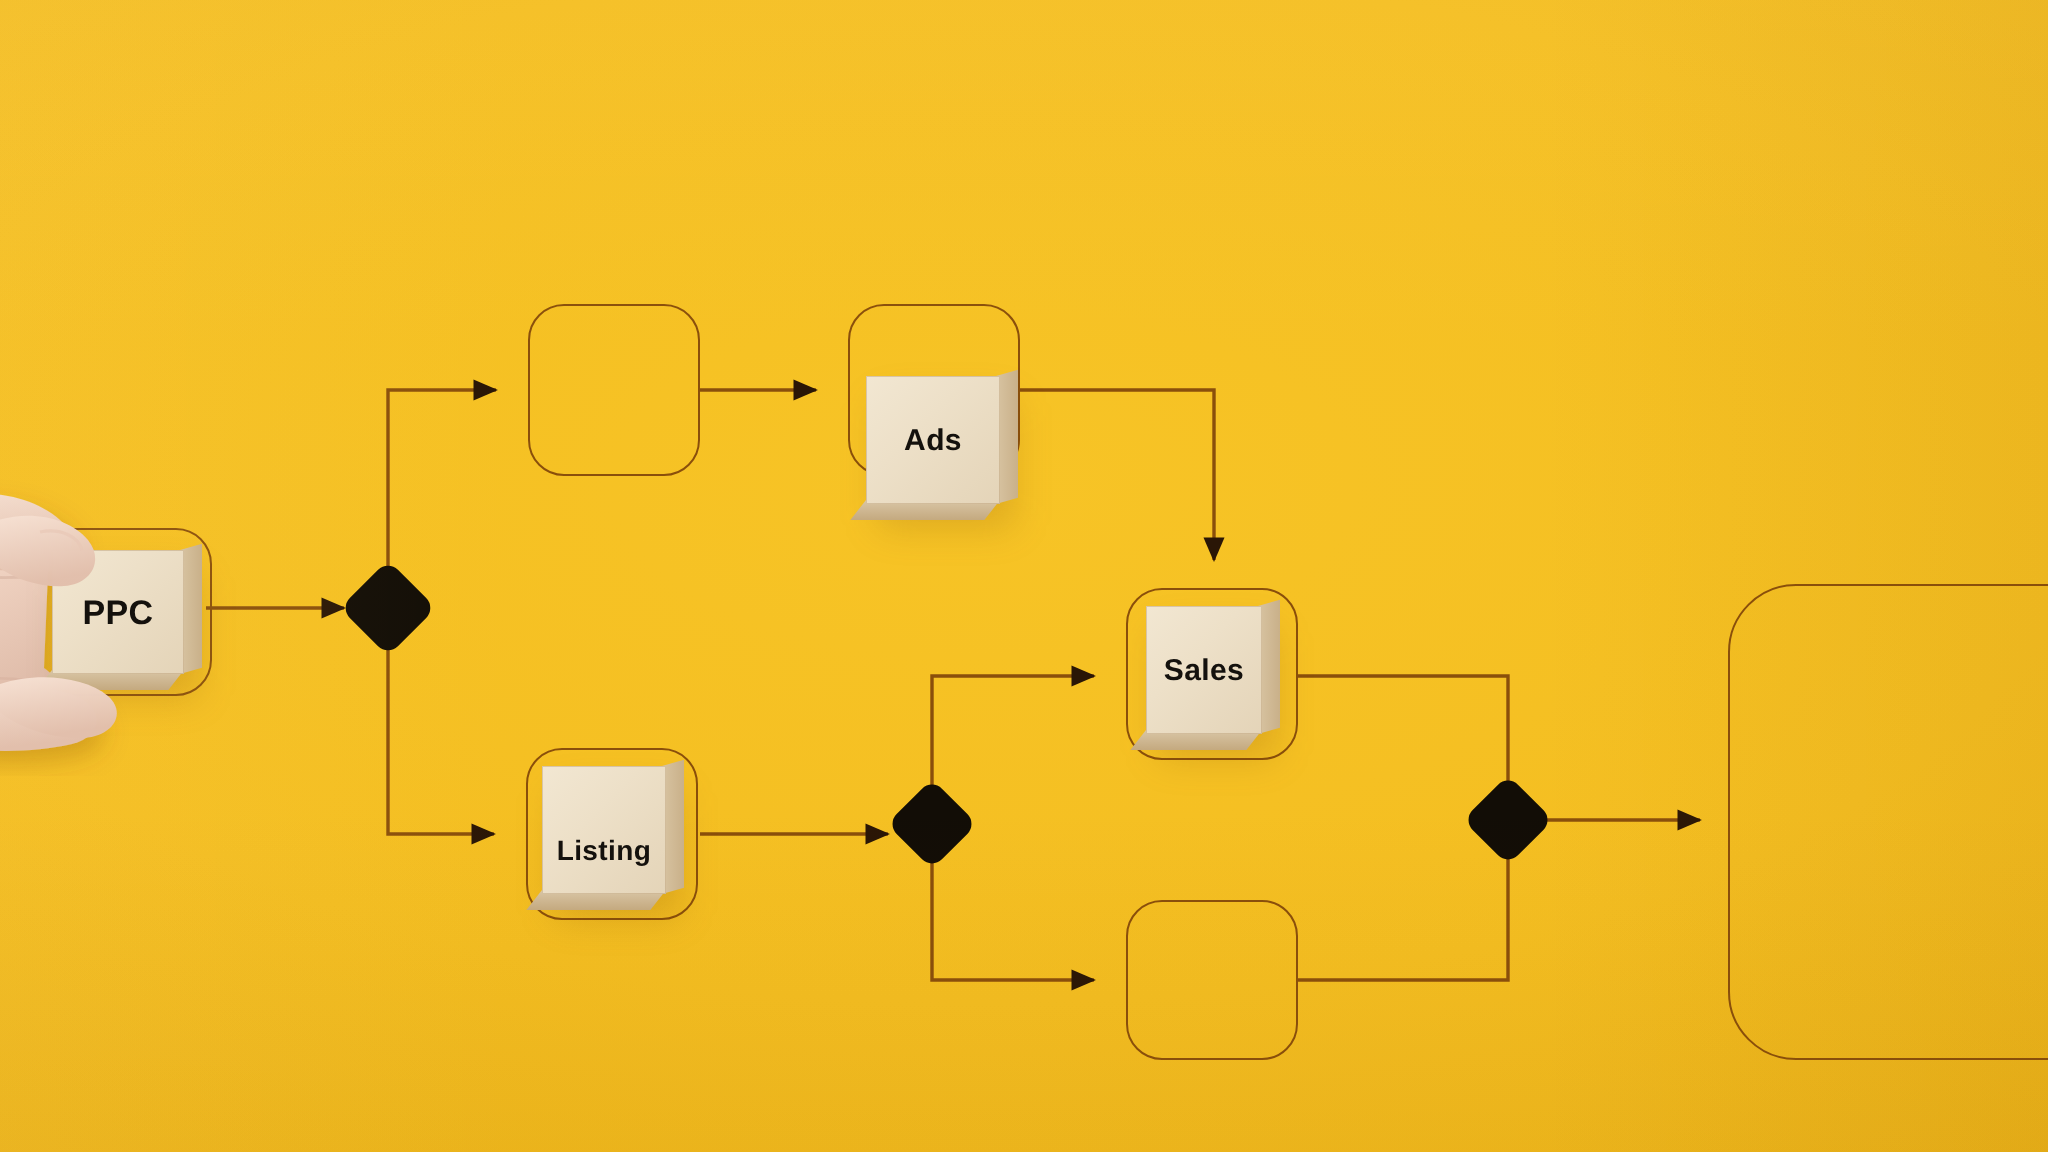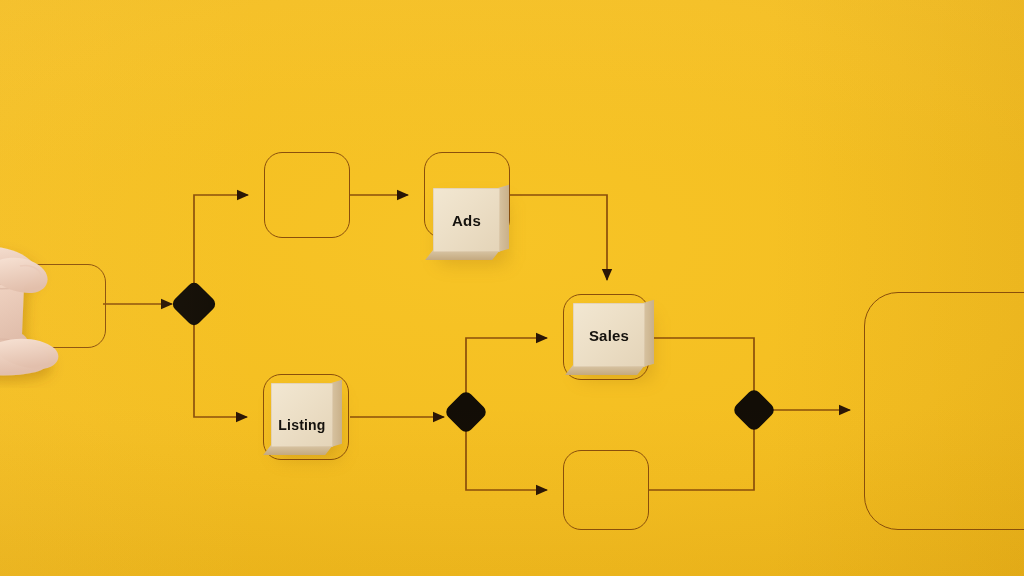--- a/index.html
+++ b/index.html
@@ -172,21 +172,21 @@
 
   <div class="cube" style="left:433px; top:161px; width:67px; height:64px; z-index:5;margin-top:27px;">
     <div class="shadow"></div>
     <div class="side"></div>
     <div class="bottom"></div>
     <div class="face">
       <span style="font-size:15px;">Ads</span>
     </div>
   </div>
 
-  <div class="cube" style="left:573px; top:303px; width:72px; height:64px; z-index:5;">
+  <div class="cube" style="left:573px; top:303px; width:58px; height:64px; z-index:5;">
     <div class="shadow"></div>
     <div class="side"></div>
     <div class="bottom"></div>
     <div class="face">
       <span style="font-size:15px;">Sales</span>
     </div>
   </div>
 
   <div class="cube" style="left:271px; top:383px; width:62px; height:64px; z-index:5;">
     <div class="shadow"></div>
@@ -223,20 +223,28 @@
                C 46 49, 18 46, -6 40 Z" fill="url(#skin2)"></path>
 
       <path d="M 4 112 C 26 104, 56 102, 78 110 C 92 116, 92 130, 76 134
                C 50 140, 16 138, 0 130 Z" fill="url(#skin2)"></path>
 
       <path d="M 6 44 C 20 50, 38 52, 56 50" fill="none" stroke="#D4AE9C" stroke-width="1.4" opacity="0.55"></path>
       <path d="M 2 108 C 22 100, 46 99, 68 105" fill="none" stroke="#D4AE9C" stroke-width="1.3" opacity="0.45"></path>
     </g>
   </svg>
 
+  <div class="cube" style="left:26px; top:275px; width:66px; height:62px; z-index:9;">
+    <div class="shadow"></div>
+    <div class="side"></div>
+    <div class="bottom"></div>
+    <div class="face">
+      <span style="font-size:17px;">PPC</span>
+    </div>
+  </div>
 
   <svg class="hand" style="left:-40px; top:238px; width:210px; height:150px; z-index:10;" viewBox="0 0 210 150">
     <g>
 
       <path d="M 34 24 C 52 16, 74 20, 84 32 C 92 42, 86 54, 72 55
                C 56 56, 38 48, 32 38 Z" fill="url(#skin2)" opacity="0.99"></path>
 
       <path d="M 40 104 C 58 98, 82 100, 94 110 C 104 119, 96 131, 80 131
                C 60 131, 42 122, 36 114 Z" fill="url(#skin2)" opacity="0.99"></path>
       <path d="M 60 28 C 70 26, 79 30, 81 37" fill="none" stroke="#E8C8B7" stroke-width="1.6" opacity="0.7"></path>

